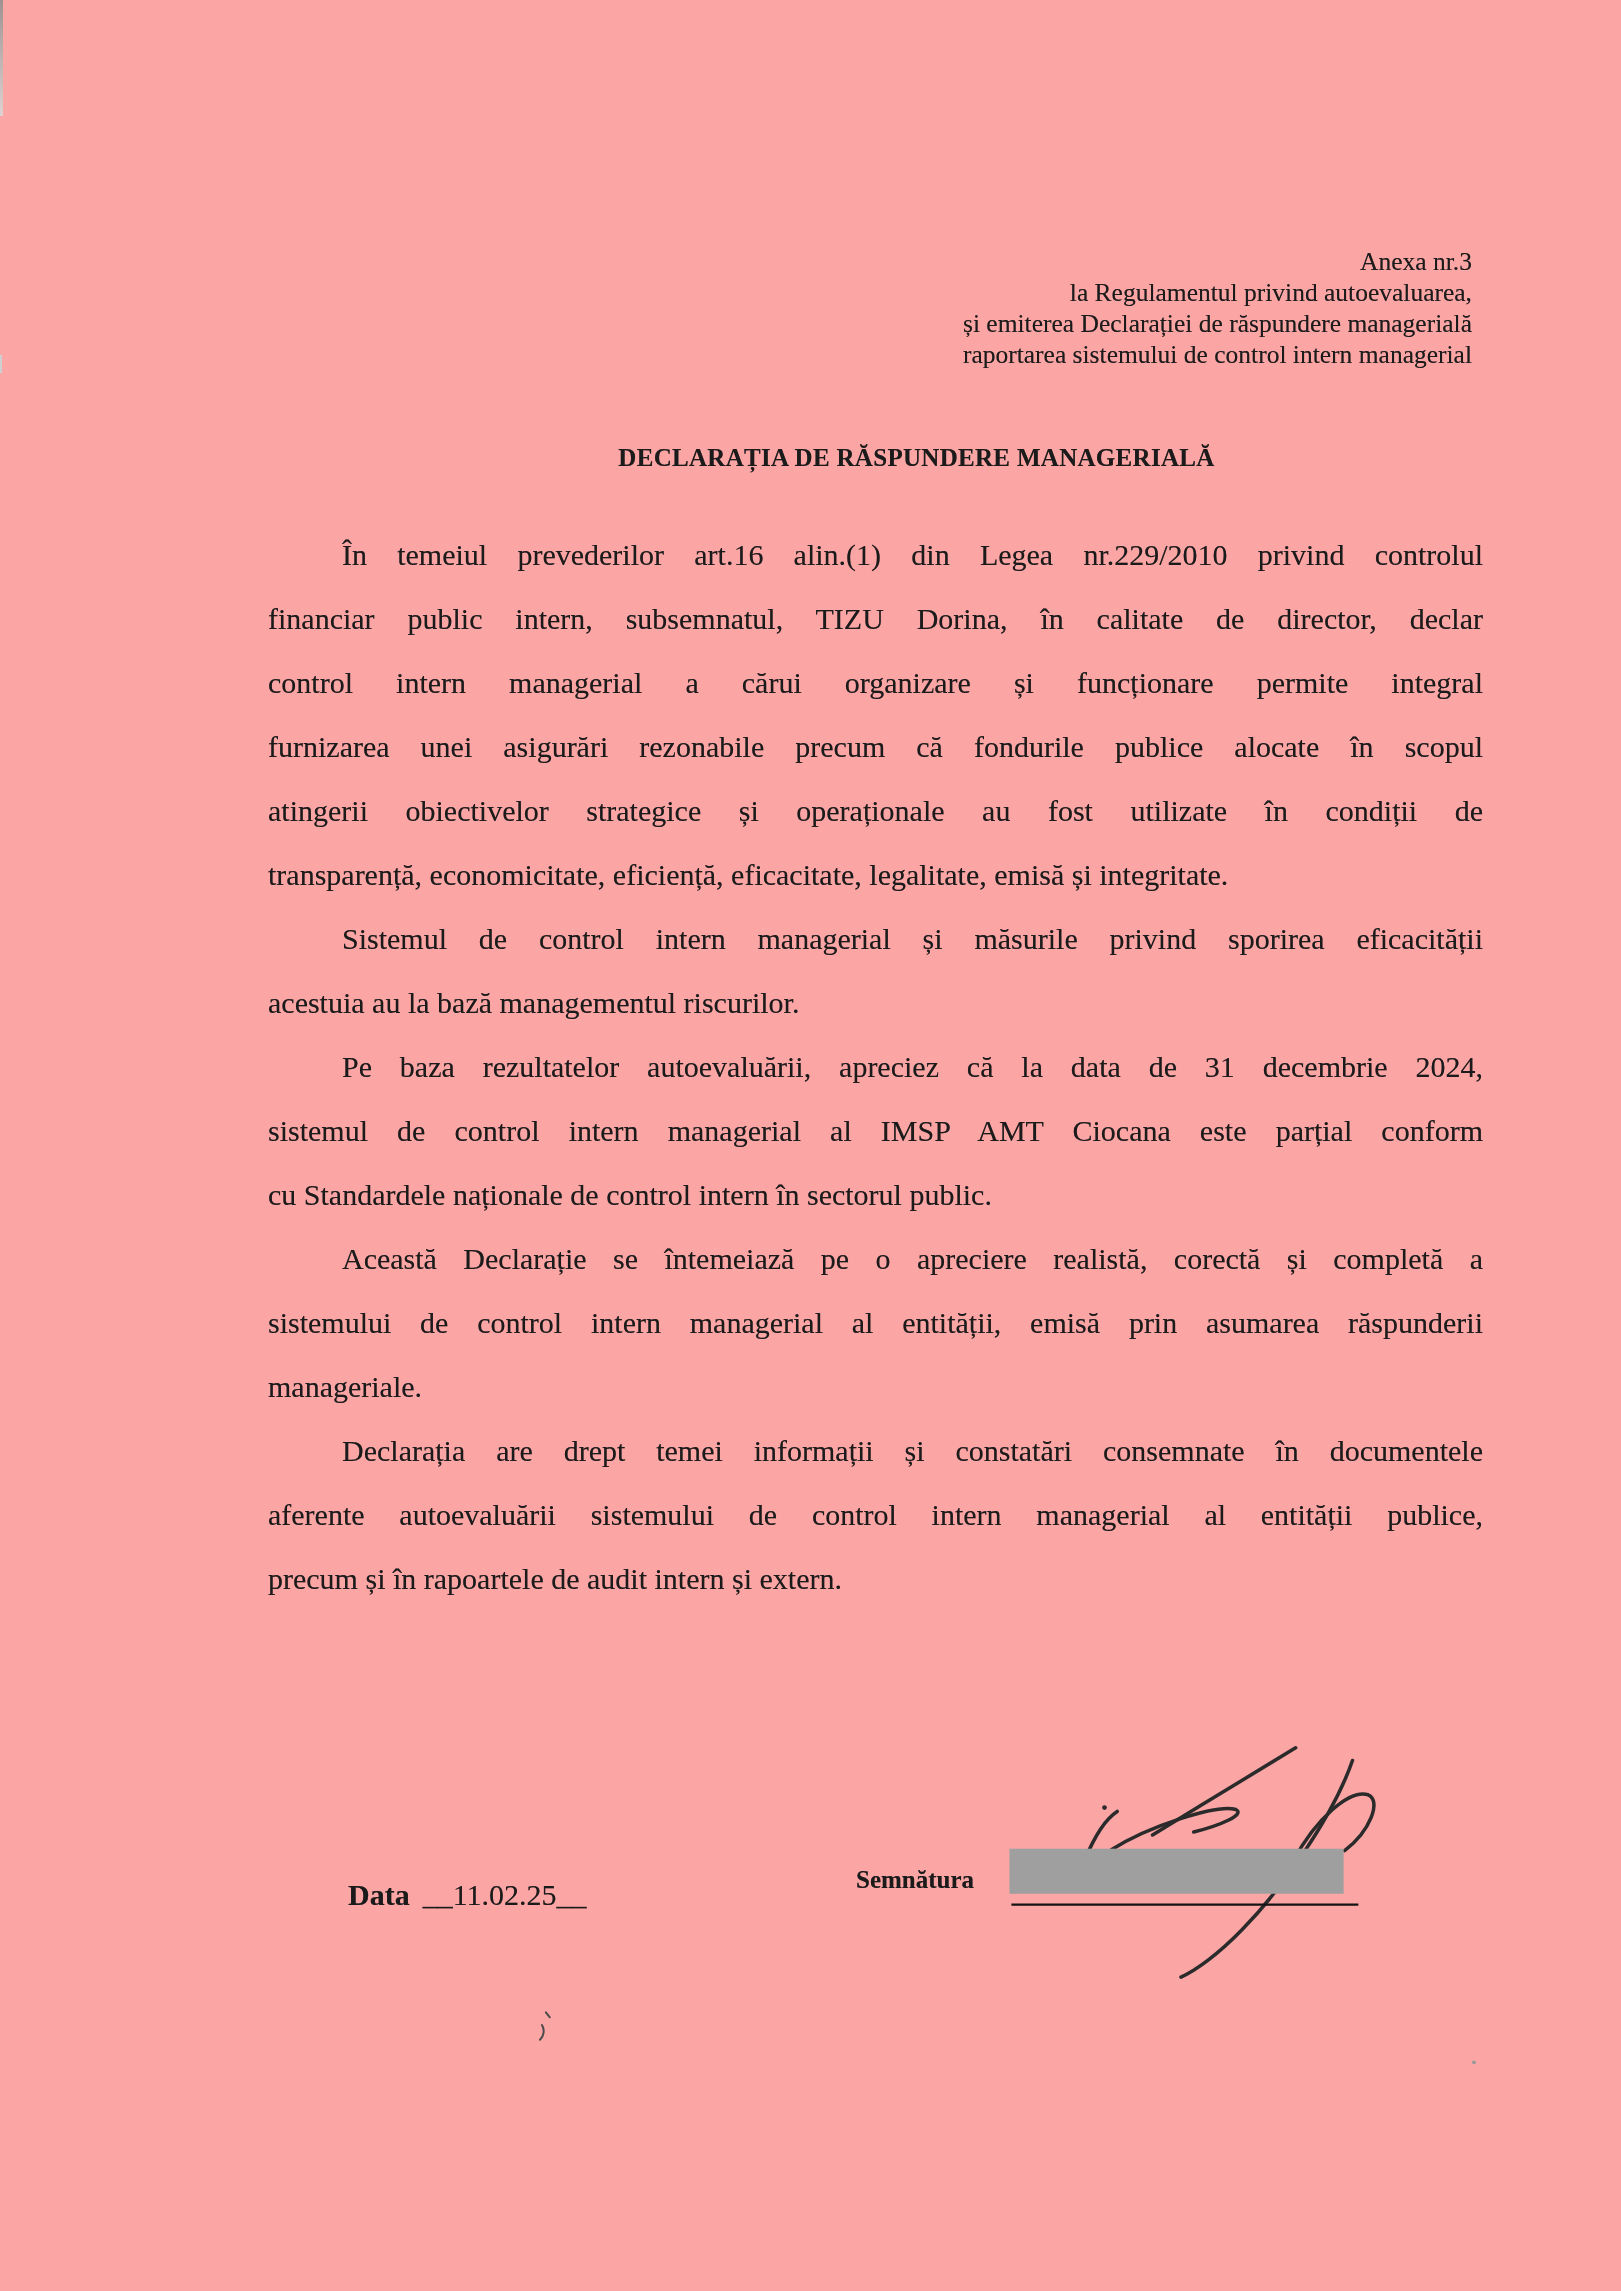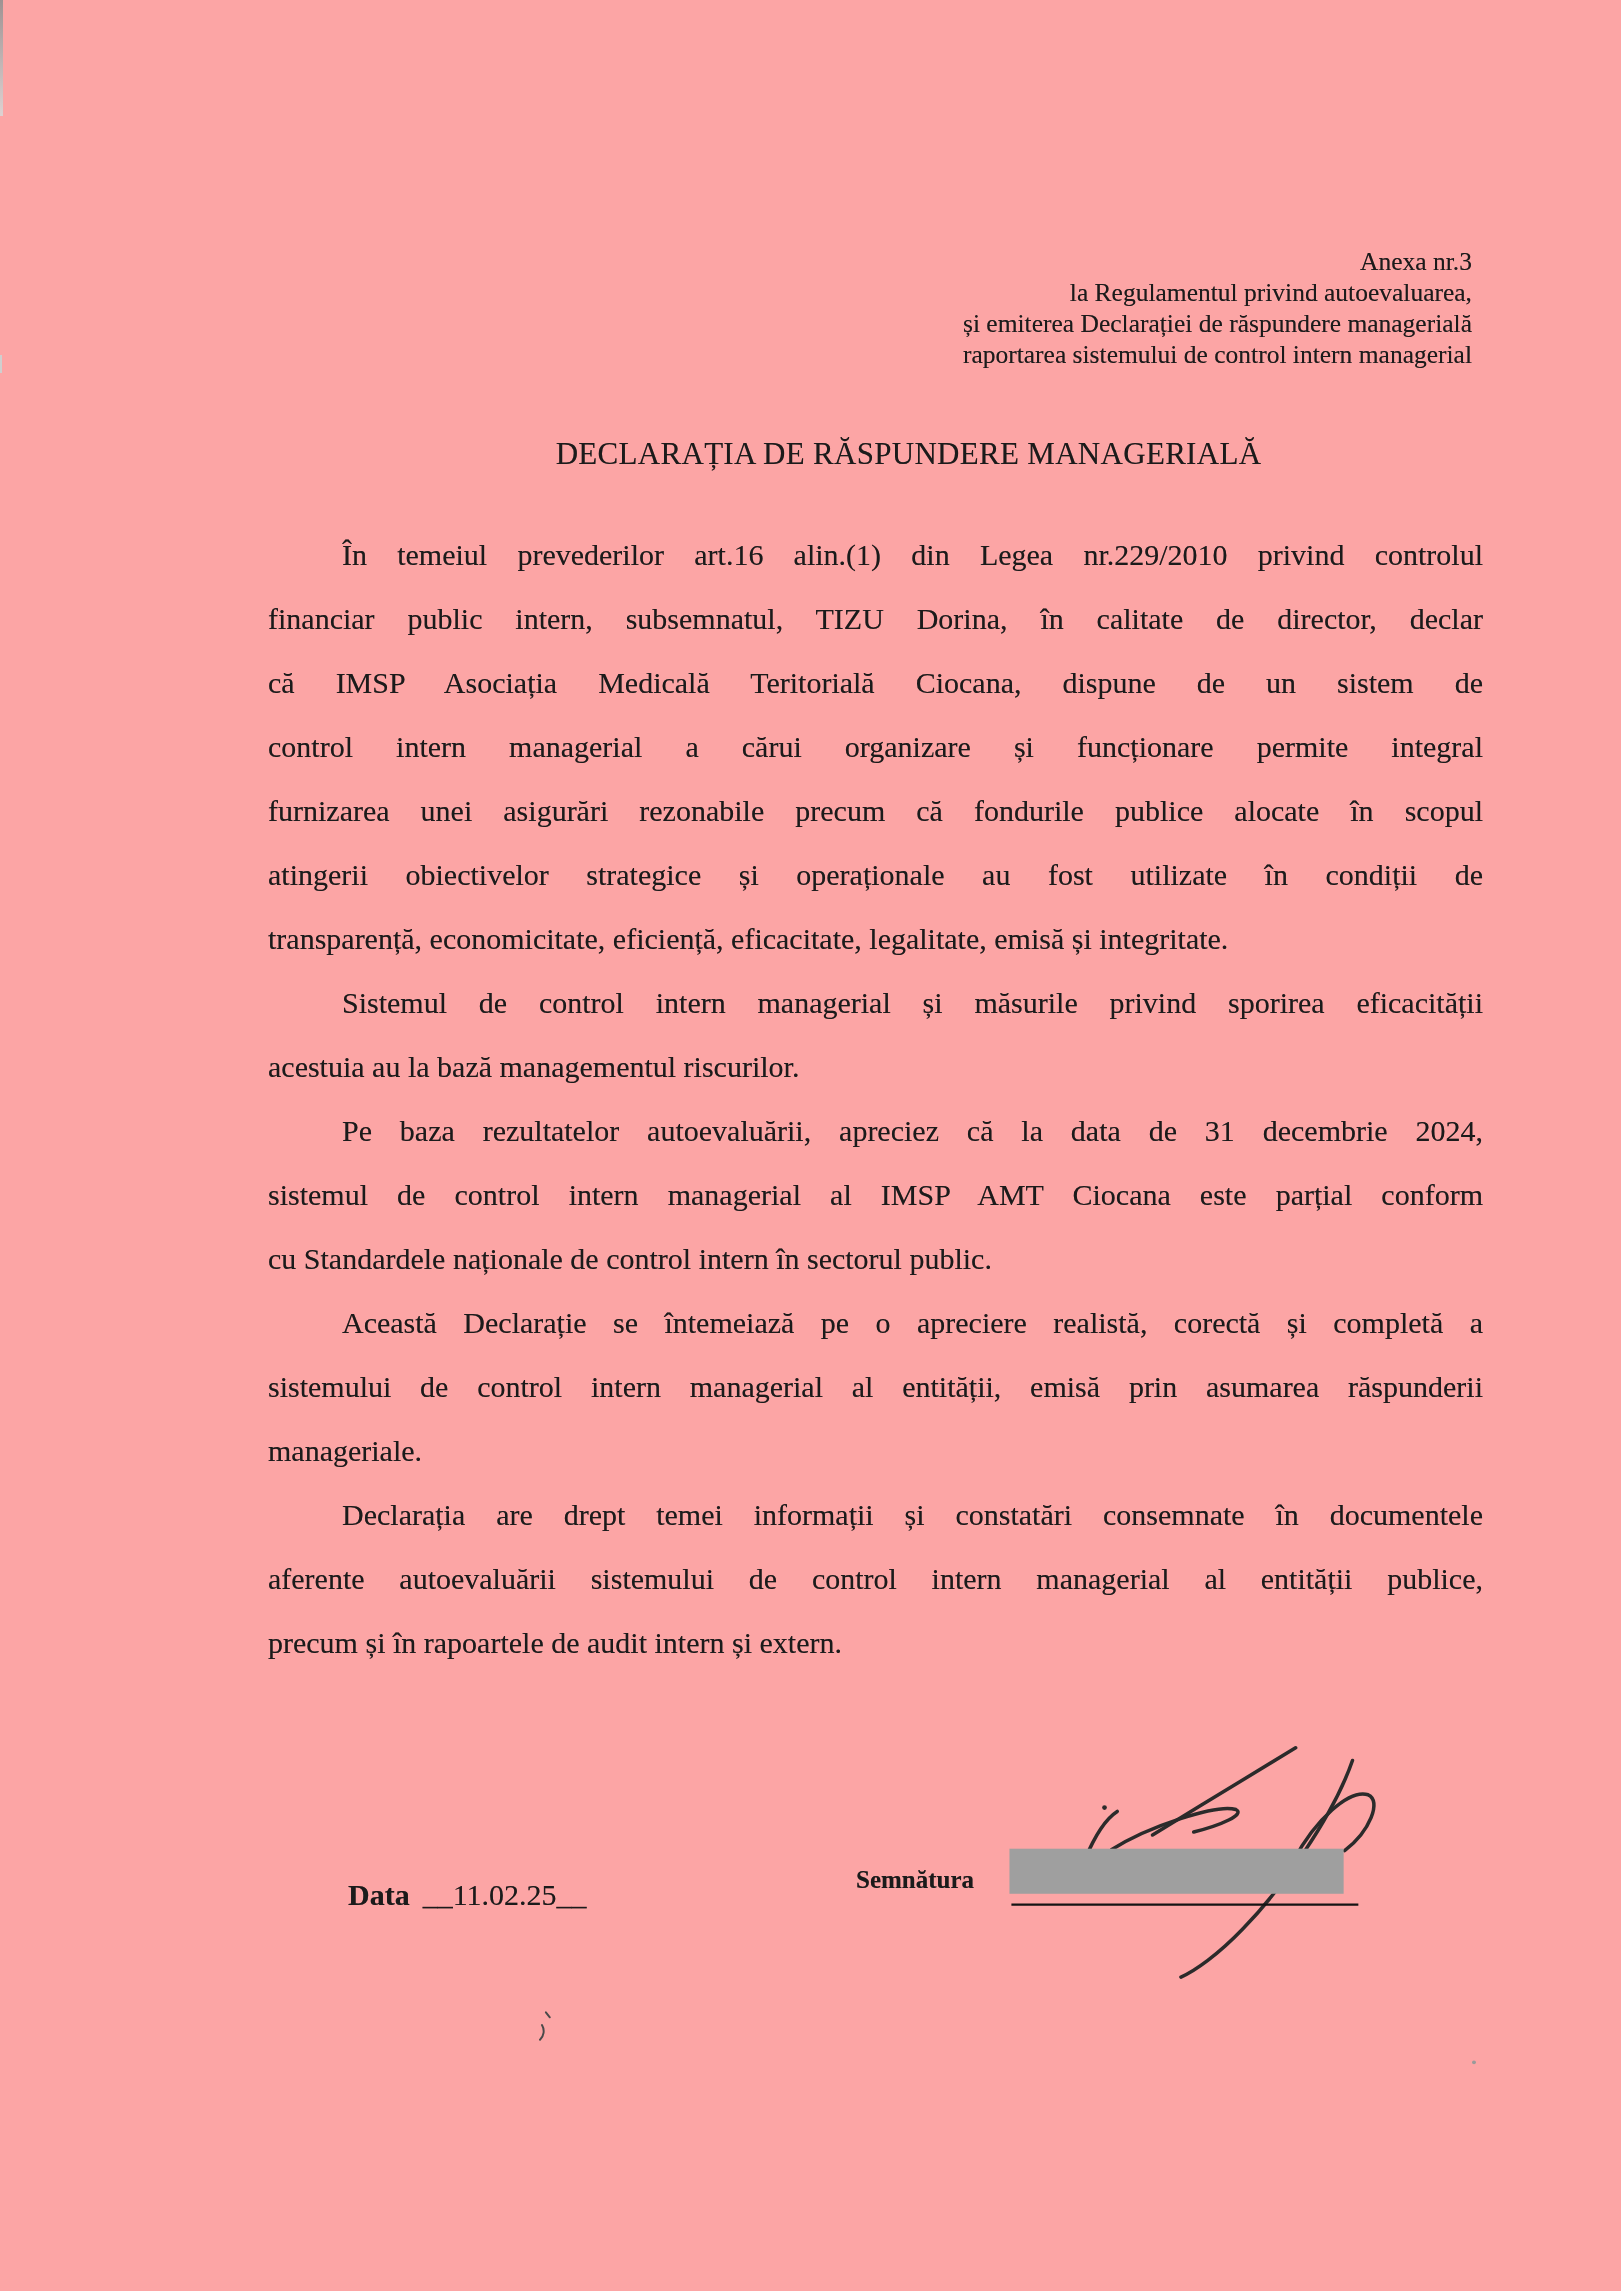--- a/index.html
+++ b/index.html
@@ -4,23 +4,23 @@
 <style>
   html,body{margin:0;padding:0;background:#ffffff;}
   .page{
     position:relative;width:1621px;height:2292px;overflow:hidden;
     background:#fca5a5;color:#1b1b1b;
     font-family:"Liberation Serif","DejaVu Serif",serif;
     text-shadow:0 0 0.5px rgba(20,20,20,.45);
   }
   .header-note{position:absolute;top:246px;right:149px;text-align:right;
     font-size:25.5px;line-height:31px;}
-  .title{position:absolute;left:260px;top:432px;width:1215px;margin:4px;
+  .title{position:absolute;left:260px;top:432px;width:1215px;margin:12px;
     box-sizing:border-box;padding-left:74px;text-align:center;
-    font-size:31px;font-weight:400;letter-spacing:0.3px;}
+    font-size:25px;font-weight:700;letter-spacing:0.3px;}
   .body-text{position:absolute;left:268px;top:523px;width:1215px;
     font-size:30px;line-height:64px;}
   .line{text-align:justify;text-align-last:justify;}
   .line.last{text-align-last:left;}
   .line.ind{text-indent:74px;}
   .b{font-weight:400;}
   .date-row{position:absolute;left:348px;top:1878px;font-size:30px;white-space:nowrap;}
   .date-row .lbl{font-weight:700;}
   .date-row .val{margin-left:13px;}
   .sig-label{position:absolute;left:856px;top:1866px;font-size:25px;font-weight:700;}
@@ -43,21 +43,20 @@
       <div class="hline">la Regulamentul privind autoevaluarea,</div>
       <div class="hline">și emiterea Declarației de răspundere managerială</div>
       <div class="hline">raportarea sistemului de control intern managerial</div>
     </div>
 
   <h1 class="title">DECLARAȚIA DE RĂSPUNDERE MANAGERIALĂ</h1>
 
   <div class="body-text">
       <div class="line ind"><span>În temeiul prevederilor art.16 alin.(1) din Legea nr.229/2010 privind controlul</span></div>
       <div class="line"><span>financiar public intern, subsemnatul, </span><span class="b">TIZU Dorina</span><span>, în calitate de director, declar</span></div>
-      <div class="line"><span>că </span><span class="b">IMSP Asociația Medicală Teritorială Ciocana</span><span>, dispune de un sistem de</span></div>
       <div class="line"><span>control intern managerial a cărui organizare și funcționare </span><span class="b">permite integral</span></div>
       <div class="line"><span>furnizarea unei asigurări rezonabile precum că fondurile publice alocate în scopul</span></div>
       <div class="line"><span>atingerii obiectivelor strategice și operaționale au fost utilizate în condiții de</span></div>
       <div class="line last"><span>transparență, economicitate, eficiență, eficacitate, legalitate, emisă și integritate.</span></div>
       <div class="line ind"><span>Sistemul de control intern managerial și măsurile privind sporirea eficacității</span></div>
       <div class="line last"><span>acestuia au la bază managementul riscurilor.</span></div>
       <div class="line ind"><span>Pe baza rezultatelor autoevaluării, apreciez că la data de </span><span class="b">31 decembrie 2024,</span></div>
       <div class="line"><span>sistemul de control intern managerial al IMSP AMT Ciocana este </span><span class="b">parțial conform</span></div>
       <div class="line last"><span>cu Standardele naționale de control intern în sectorul public.</span></div>
       <div class="line ind"><span>Această Declarație se întemeiază pe o apreciere realistă, corectă și completă a</span></div>

